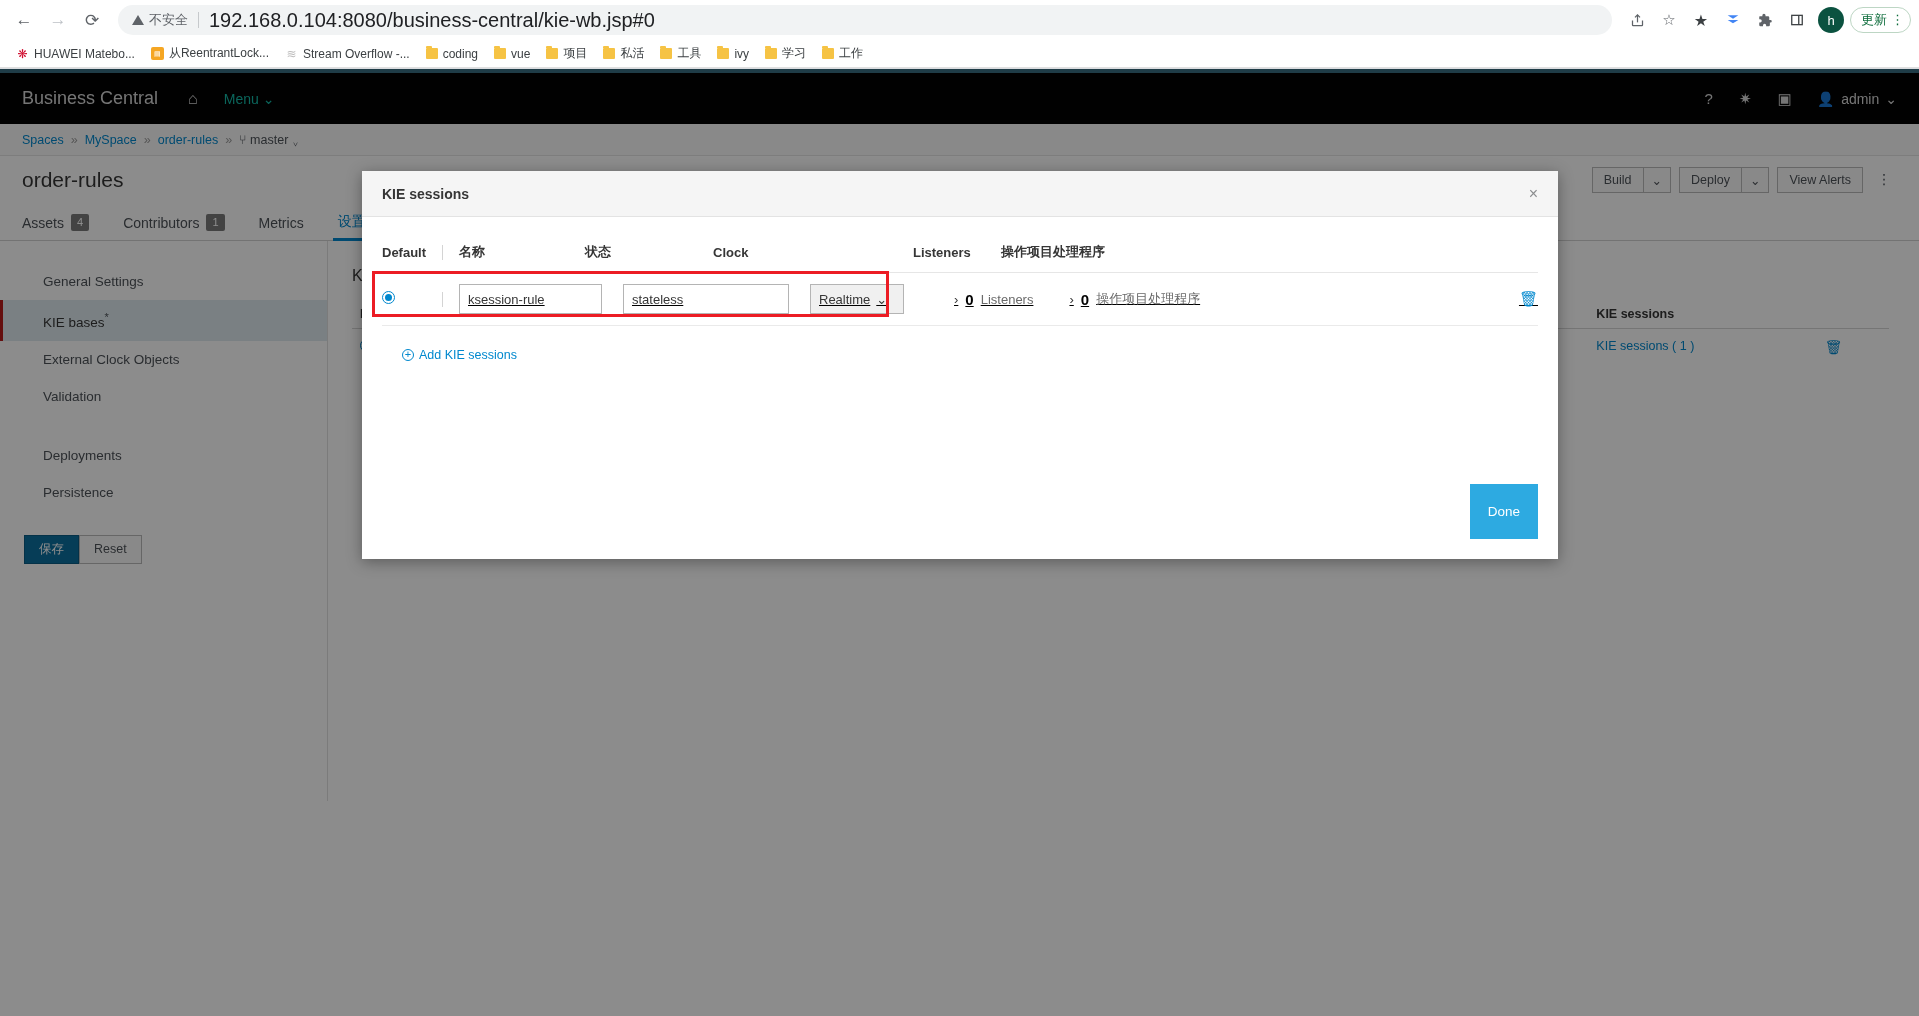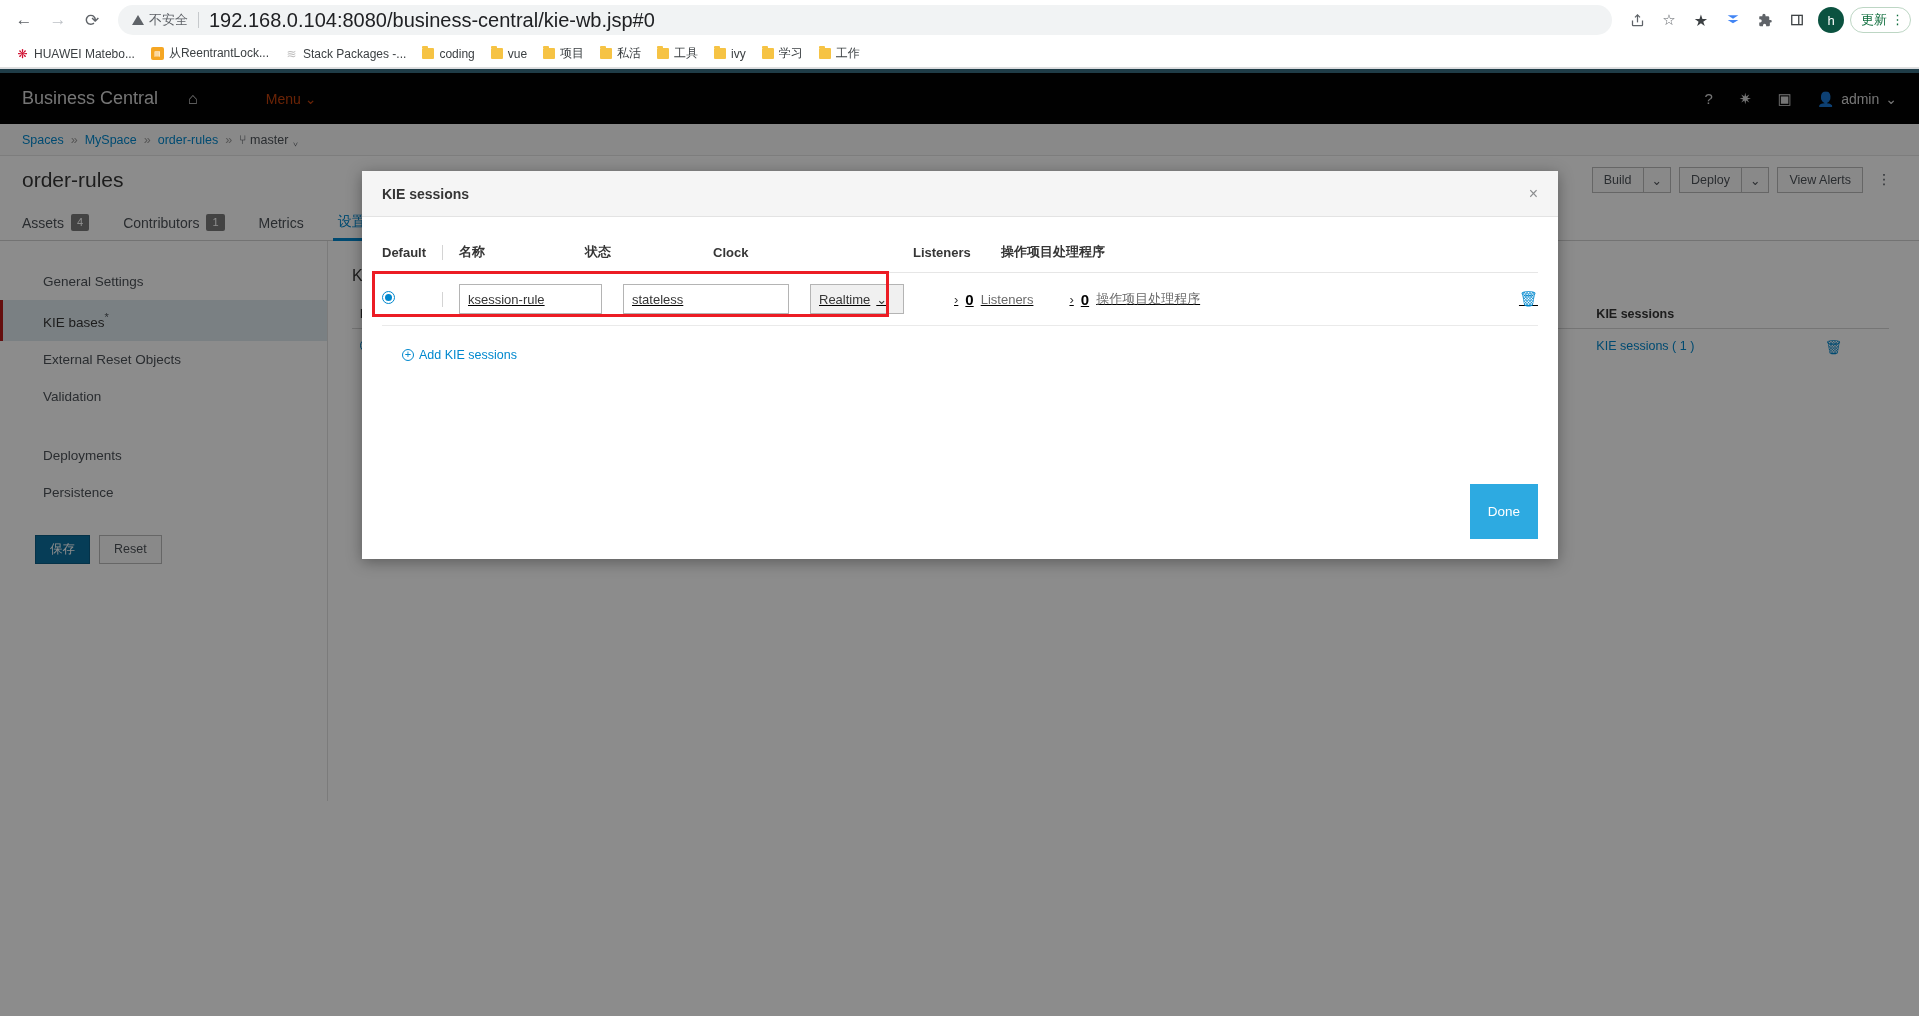--- a/index.html
+++ b/index.html
@@ -168,21 +168,21 @@
     padding: 0 22px;
     color: #fff;
   }
   .bc-brand {
     font-size: 18px;
     color: #d6d6d6;
     margin-right: 30px;
     font-weight: 400;
   }
   .bc-home { font-size: 16px; color: #d6d6d6; margin-right: 26px; cursor: pointer;}
-  .bc-menu { font-size: 14px; color: #c2410c; cursor: pointer; margin-left: 42px;}
+  .bc-menu { font-size: 14px; color: #14b8a6; cursor: pointer;}
   .bc-right {
     margin-left: auto;
     display: flex;
     align-items: center;
     gap: 26px;
     color: #d6d6d6;
     font-size: 14px;
   }
   .bc-right .gi { cursor: pointer; font-size: 15px; }
   .bc-user { display: flex; align-items: center; gap: 6px; cursor: pointer; }
@@ -278,21 +278,21 @@
     cursor: pointer;
     border-left: 3px solid transparent;
   }
   .side-item.active {
     background: #dfeaef;
     border-left: 3px solid #b91c1c;
     color: #363636;
   }
   .side-item .star { color:#4d5258; font-size:11px; vertical-align:super; }
   .side-spacer { height: 22px; }
-  .side-actions { padding: 24px 0 0 35px; display: flex; gap: 9px; }
+  .side-actions { padding: 24px 0 0 24px; display: flex; }
   .btn-primary {
     background: #0c6f9e;
     color: #fff;
     border: 1px solid #0a5c84;
     font-size: 12.5px;
     padding: 5px 14px;
     cursor: pointer;
     font-family: "Liberation Sans", sans-serif;
   }
   .btn-default {
@@ -543,21 +543,21 @@
     <div class="bm">
       <span class="bm-ico huawei">❋</span>
       <span>HUAWEI Matebo...</span>
     </div>
     <div class="bm">
       <span class="bm-ico reentrant">▤</span>
       <span>从ReentrantLock...</span>
     </div>
     <div class="bm">
       <span class="bm-ico so">≋</span>
-      <span>Stack Packages -...</span>
+      <span>Stream Overflow -...</span>
     </div>
     <div class="bm">
       <span class="bm-folder"></span>
       <span>coding</span>
     </div>
     <div class="bm">
       <span class="bm-folder"></span>
       <span>vue</span>
     </div>
     <div class="bm">
@@ -657,21 +657,21 @@
 
   <div class="content-area">
     <div class="side-nav">
       <div class="side-item">
         <span>General Settings</span>
       </div>
       <div class="side-item active">
         <span>KIE bases</span><span class="star">*</span>
       </div>
       <div class="side-item">
-        <span>External Reset Objects</span>
+        <span>External Clock Objects</span>
       </div>
       <div class="side-item">
         <span>Validation</span>
       </div>
       <div class="side-spacer"></div>
       <div class="side-item">
         <span>Deployments</span>
       </div>
       <div class="side-item">
         <span>Persistence</span>

